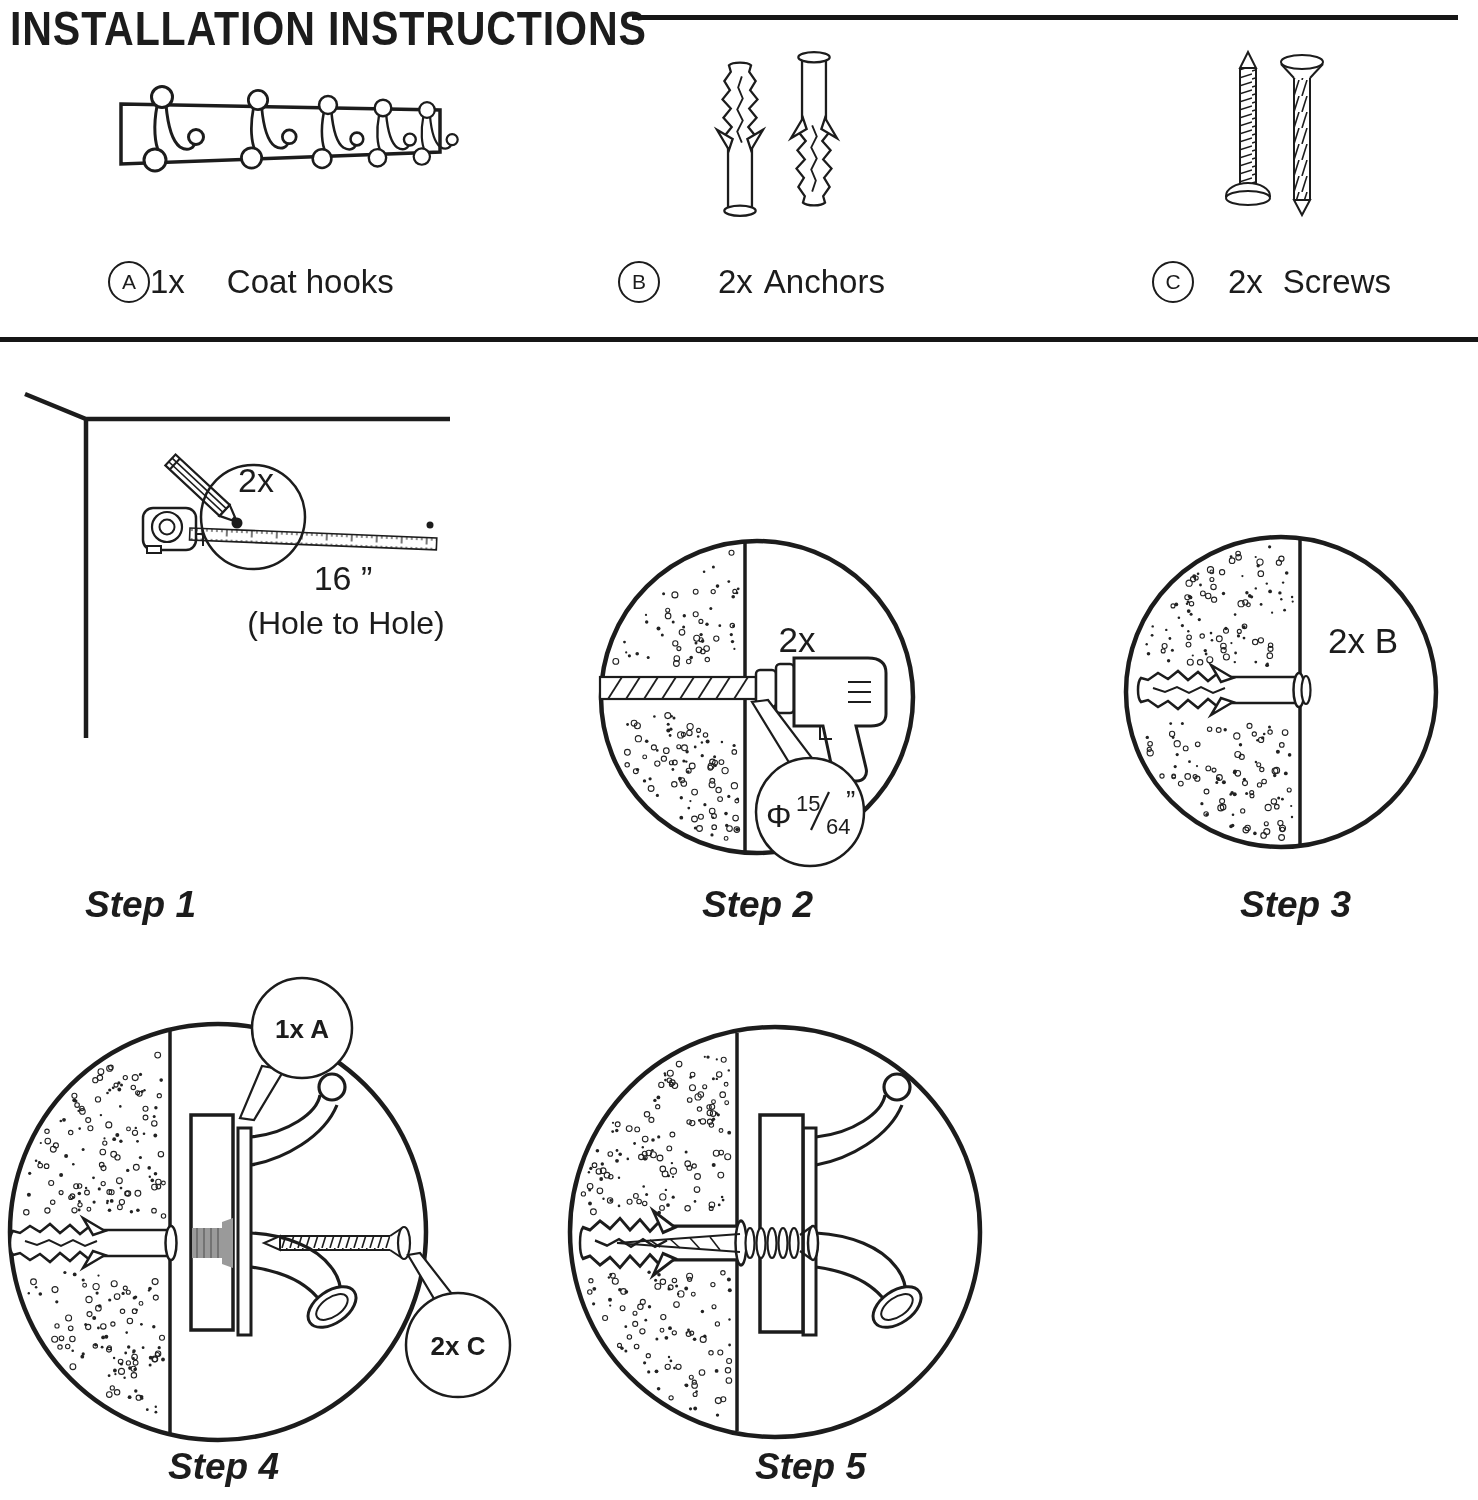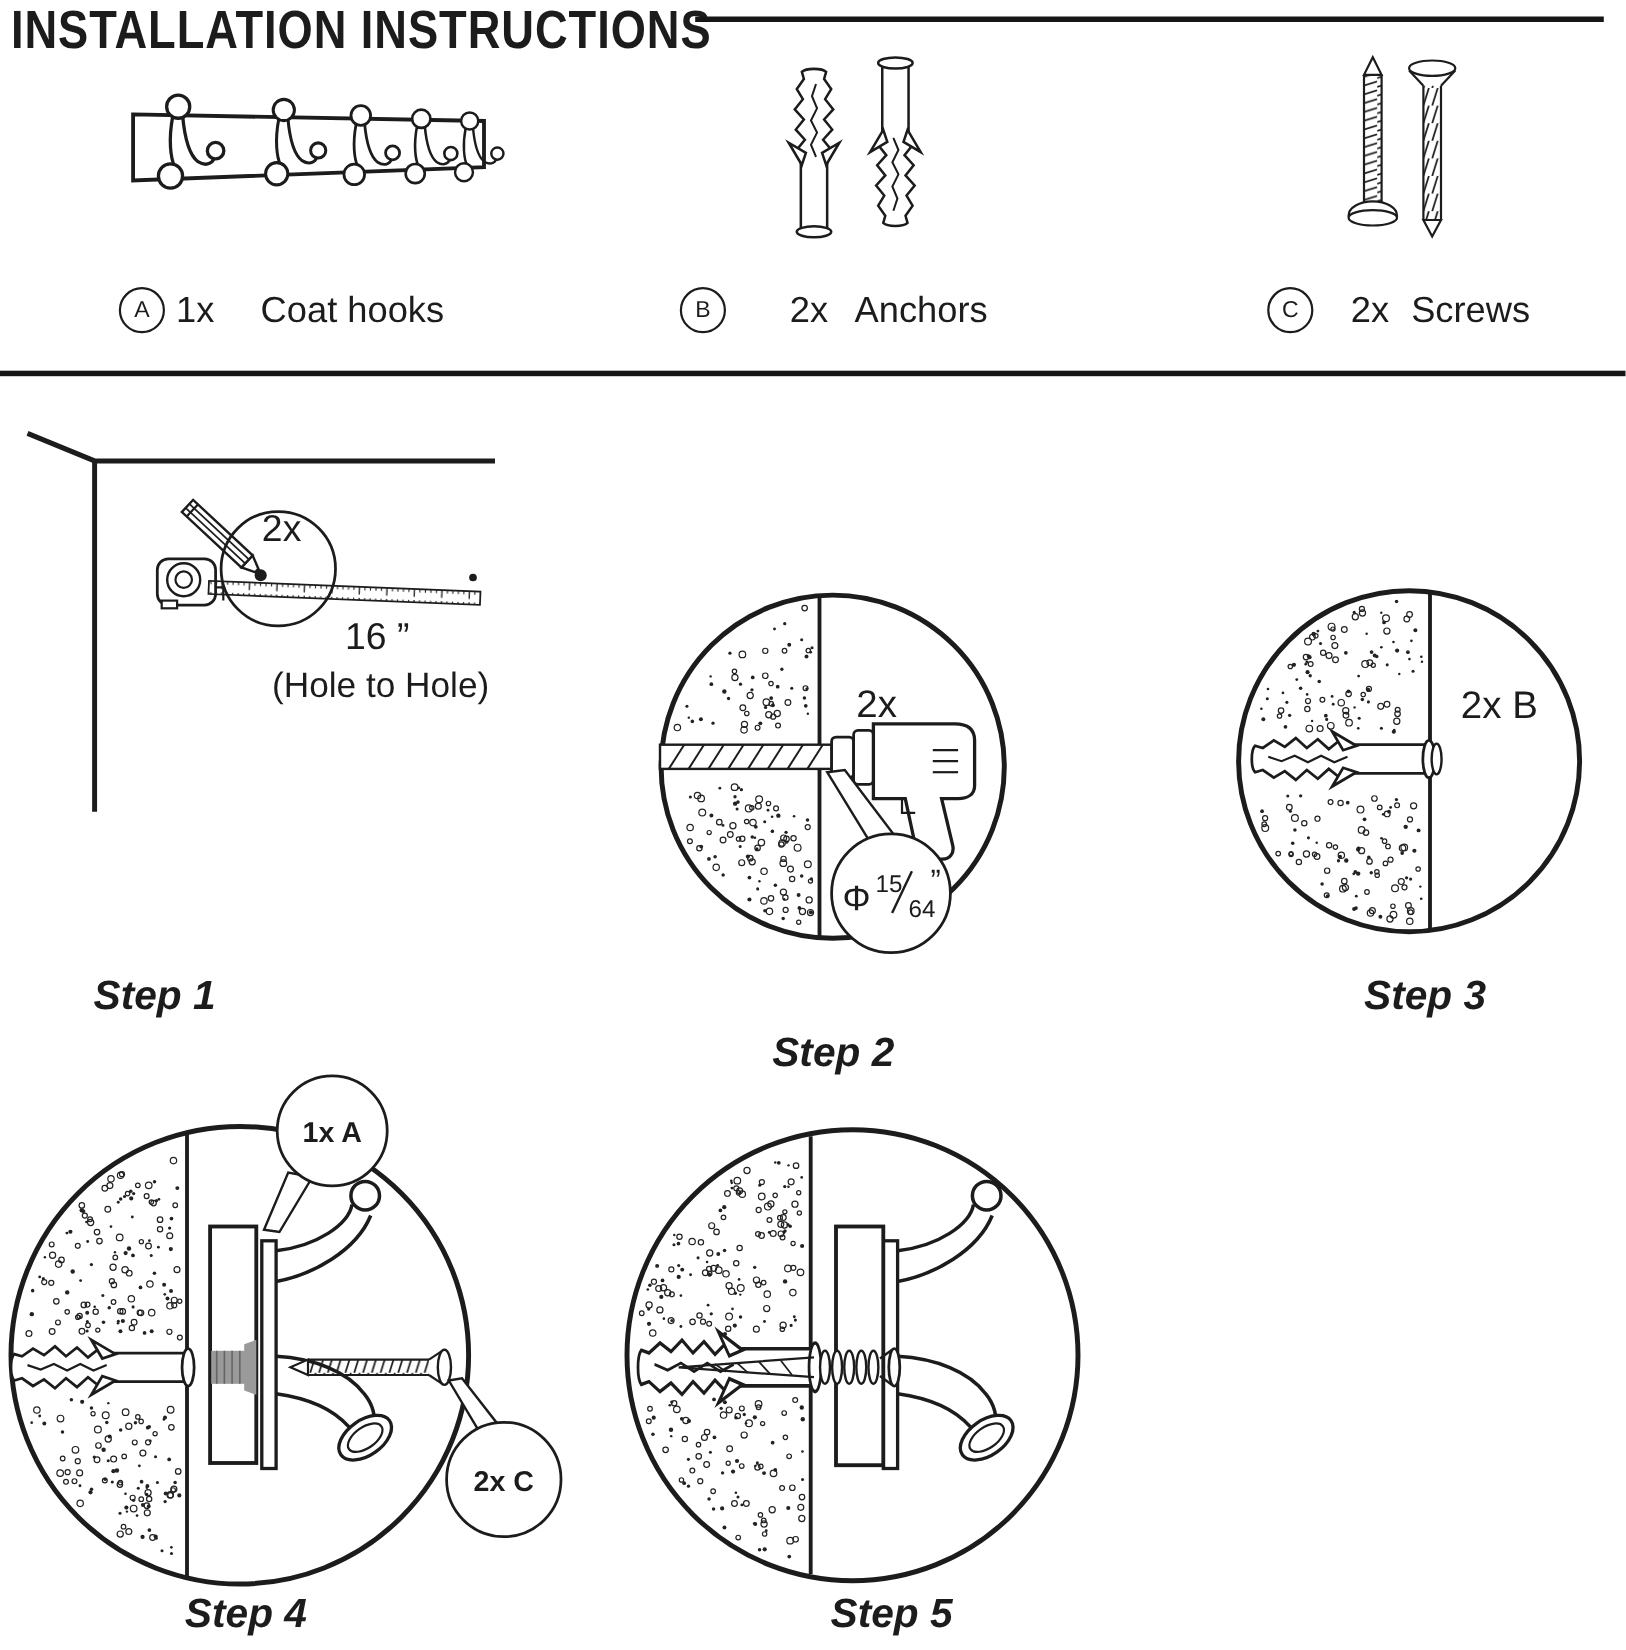--- a/index.html
+++ b/index.html
@@ -82,27 +82,27 @@
     <line class="ink" stroke-width="2" x1="61" y1="16" x2="74" y2="30"></line>
     <line class="ink" stroke-width="2" x1="103" y1="16" x2="90" y2="30"></line>
     <rect x="74" y="30" width="16" height="122" fill="url(#thrH)"></rect>
     <line class="ink" stroke-width="2" x1="74" y1="30" x2="74" y2="152"></line>
     <line class="ink" stroke-width="2" x1="90" y1="30" x2="90" y2="152"></line>
     <polygon class="inkf" stroke-width="2" points="74,152 90,152 82,167"></polygon>
   </svg>
 
   <div class="abs part-label" style="left:108px;top:262px">
     <div class="part-letter">A</div>
-    <span style="margin-left:10px">1x</span>
+    <span style="">1x</span>
     <span style="margin-left:42px">Coat hooks</span>
   </div>
   <div class="abs part-label" style="left:618px;top:262px">
     <div class="part-letter">B</div>
     <span style="margin-left:58px">2x</span>
-    <span style="margin-left:24px">Anchors</span>
+    <span style="margin-left:11px">Anchors</span>
   </div>
   <div class="abs part-label" style="left:1152px;top:262px">
     <div class="part-letter">C</div>
     <span style="margin-left:34px">2x</span>
     <span style="margin-left:20px">Screws</span>
   </div>
 
   <div id="divider" class="abs rule"></div>
 
   <svg class="abs" style="left:0;top:370px" width="470" height="520" viewBox="0 0 470 520">
@@ -537,21 +537,21 @@
       </g>
     <line class="ink" stroke-width="3.5" x1="185" y1="18" x2="185" y2="326"></line>
     <g>
       <use href="#anchorH" transform="translate(18,170)"></use>
       <ellipse class="inkf" stroke-width="2.2" cx="191" cy="170" rx="4.5" ry="14"></ellipse>
     </g>
     <text x="213" y="133" font-size="35">2x B</text>
   </svg>
 
   <div class="abs step-label" style="left:85px;top:884px">Step 1</div>
-  <div class="abs step-label" style="left:702px;top:936px">Step 2</div>
+  <div class="abs step-label" style="left:702px;top:884px">Step 2</div>
   <div class="abs step-label" style="left:1240px;top:884px">Step 3</div>
 
   <svg class="abs" style="left:0;top:960px" width="535" height="492" viewBox="0 0 535 492">
     <defs>
       <g id="hookShape">
         <rect class="inkf" stroke-width="3" x="0" y="-115" width="13" height="207"></rect>
         <path class="ink" stroke-width="3.2" d="M 13,-106 C 50,-110 79,-130 82,-148"></path>
         <path class="ink" stroke-width="3.2" d="M 13,-78 C 46,-84 86,-106 99,-138"></path>
         <circle class="inkf" stroke-width="3.2" cx="94" cy="-156" r="13"></circle>
         <path class="ink" stroke-width="3.2" d="M 13,-10 C 48,-8 78,4 93,24 C 101,34 104,45 101,53"></path>

